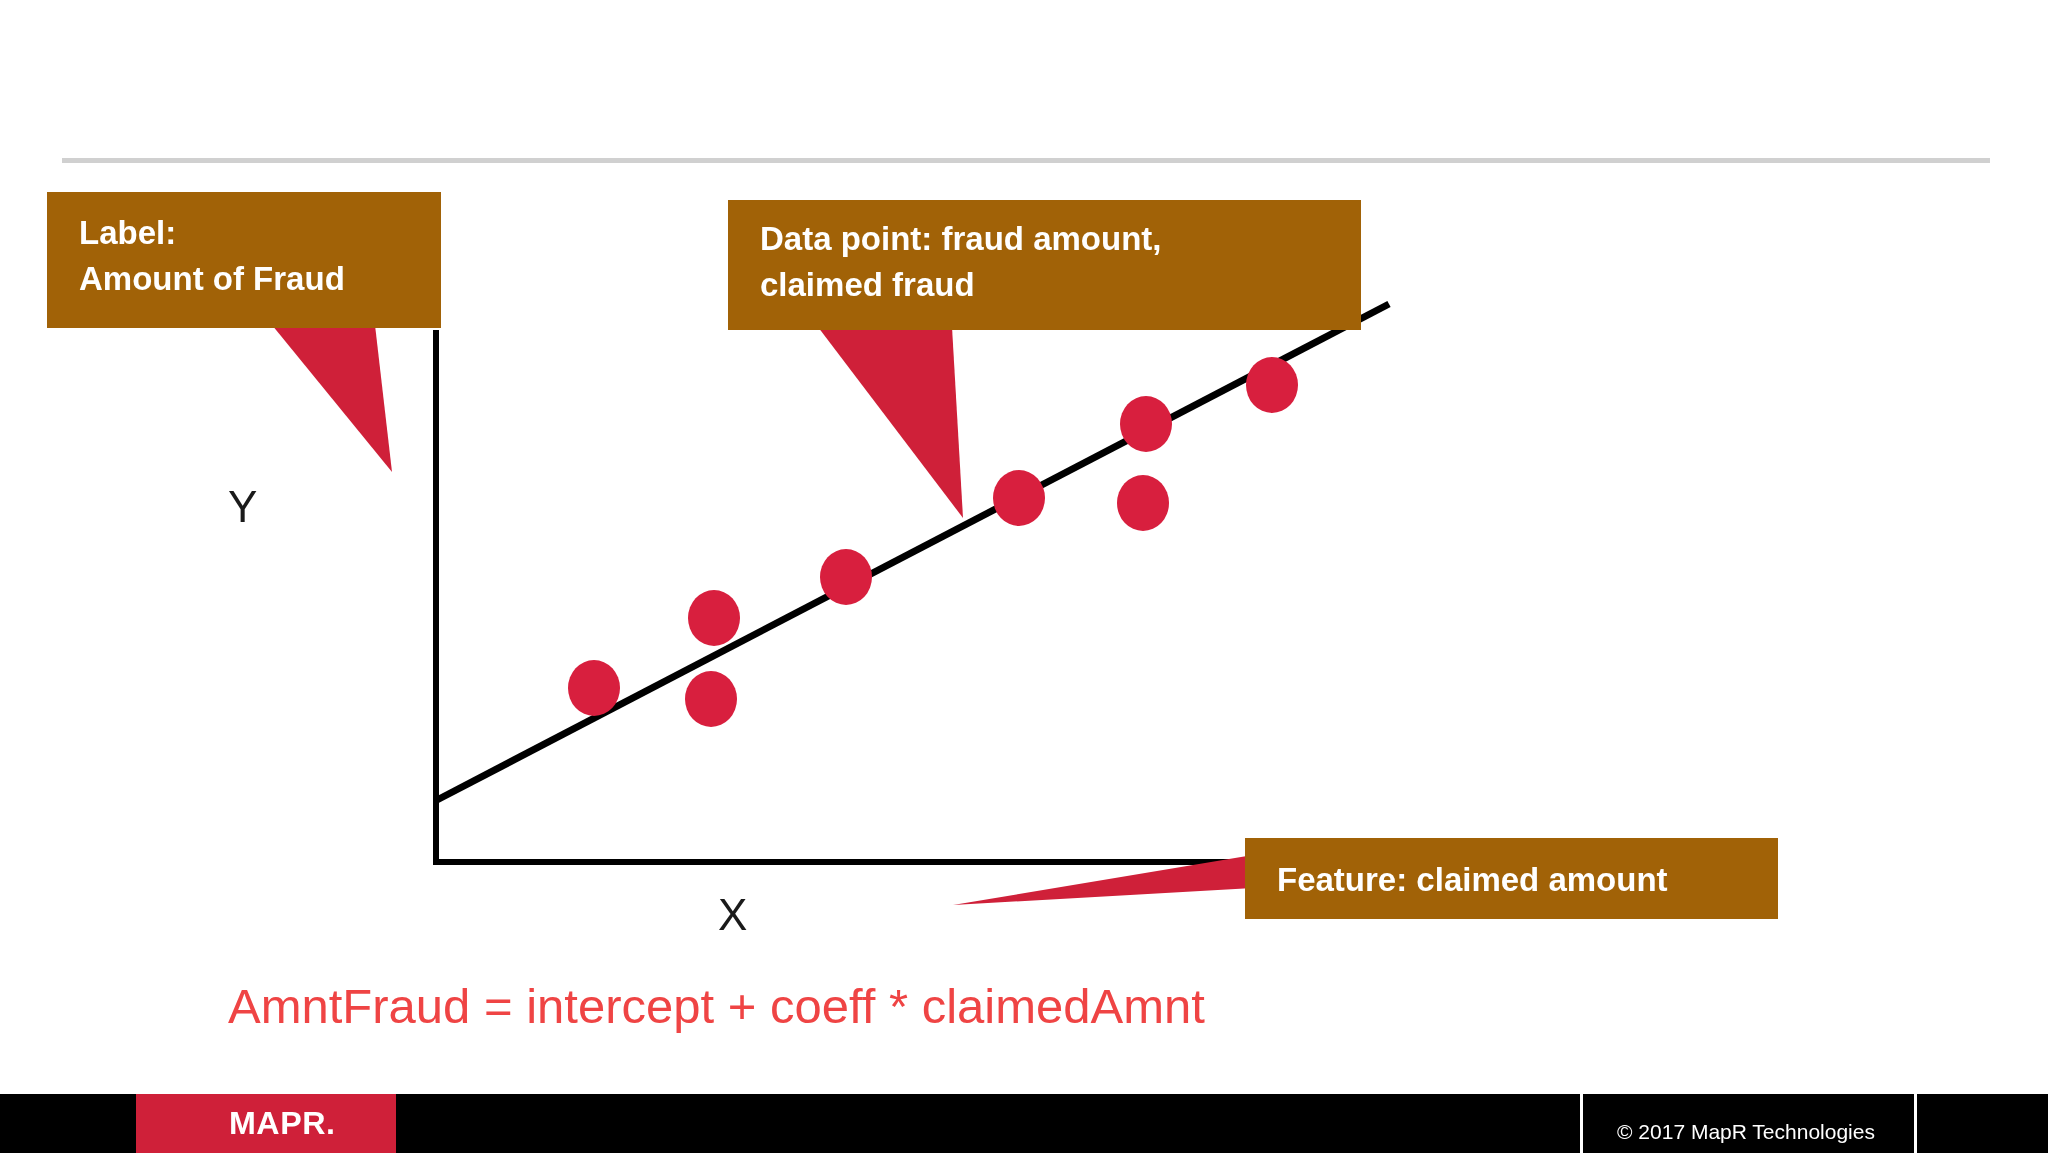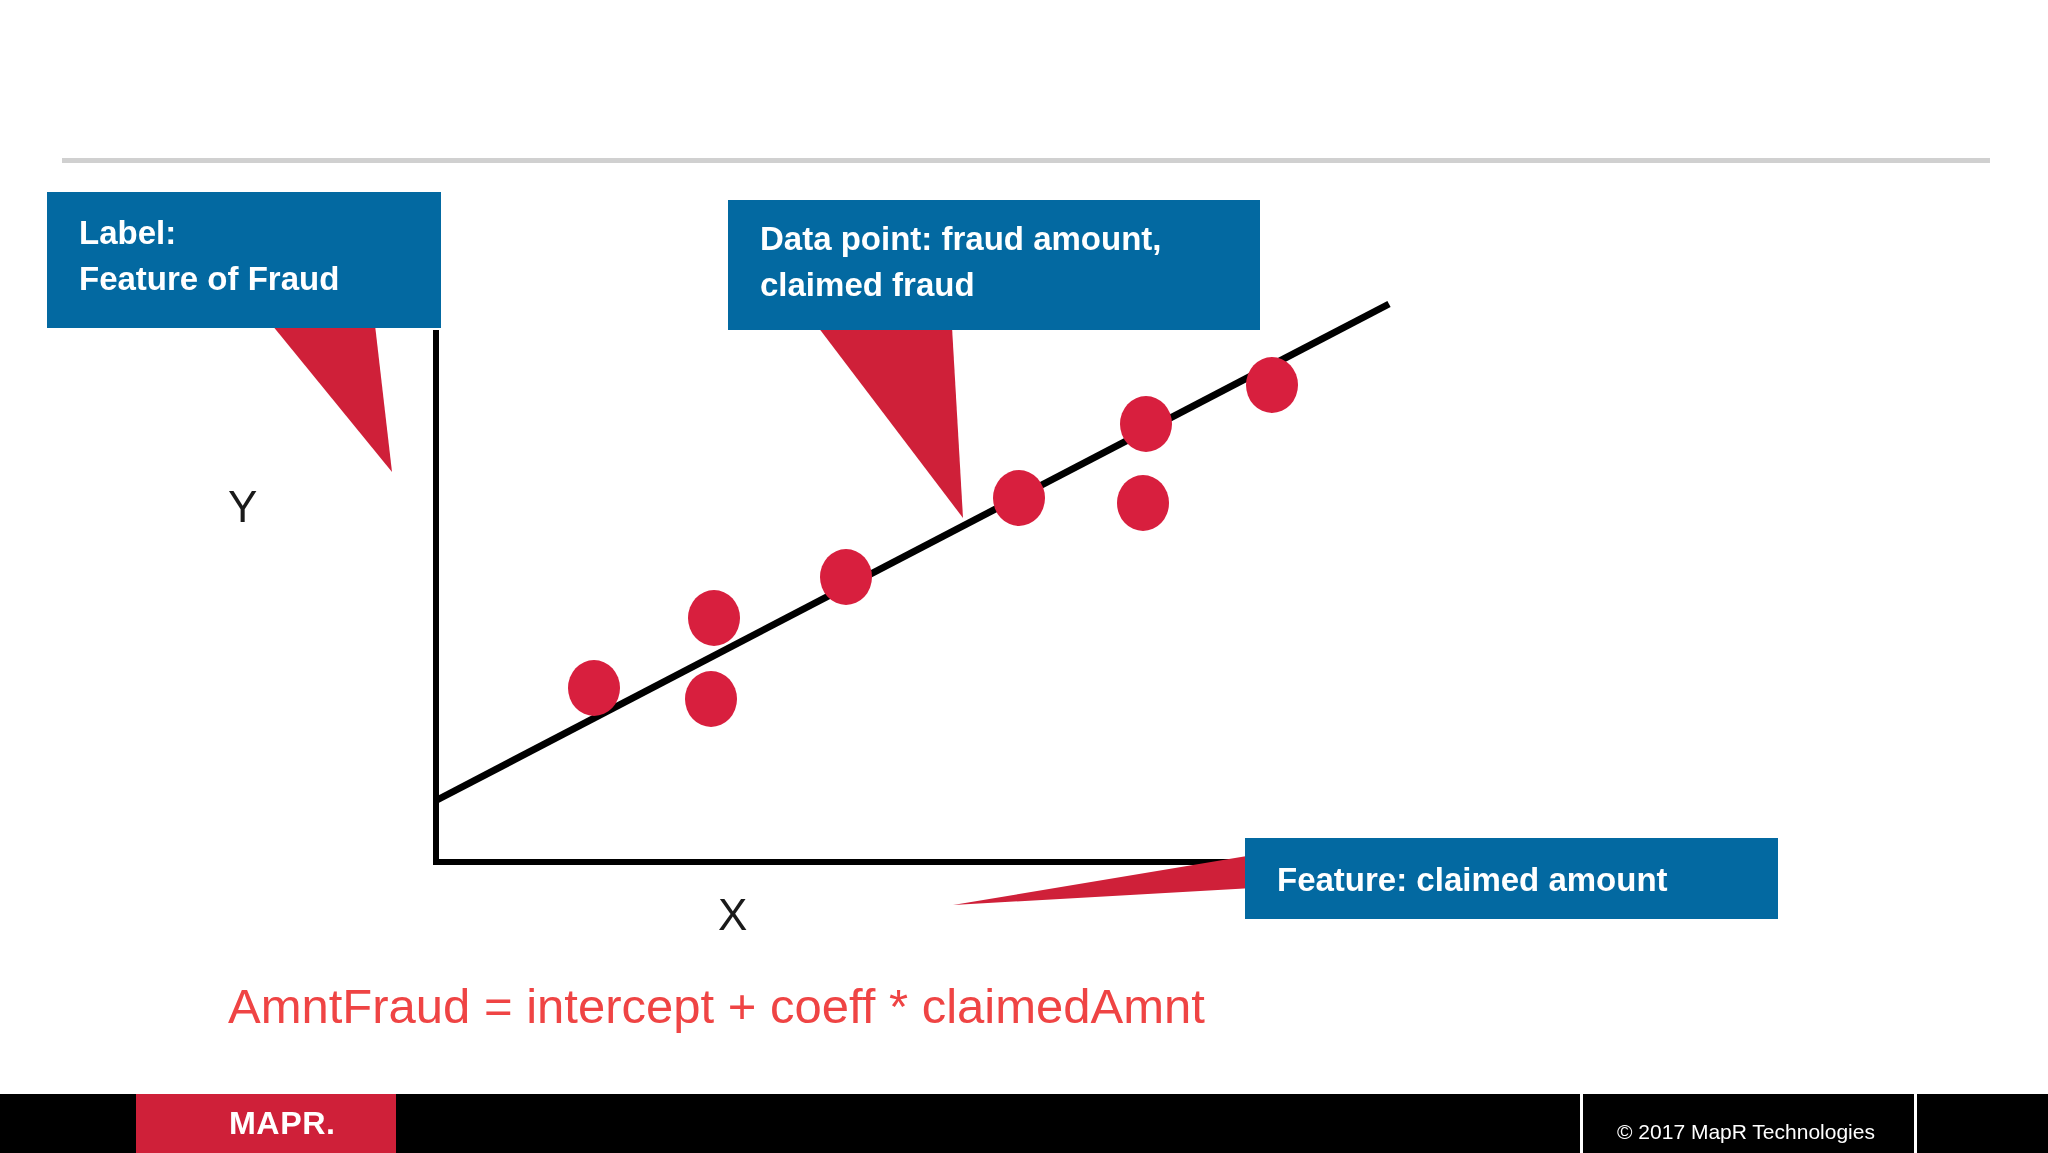--- a/index.html
+++ b/index.html
@@ -60,38 +60,38 @@
     left: 228px;
     top: 978px;
     font-size: 49px;
     color: #ef4444;
     white-space: nowrap;
   }
 
   
   .callout-box {
     position: absolute;
-    background: #0369a1;
+    background: #a16207;
     color: #ffffff;
     font-weight: bold;
     box-sizing: border-box;
   }
   #callout-label {
     left: 47px;
     top: 192px;
     width: 394px;
     height: 136px;
     padding: 18px 0 0 32px;
     font-size: 33px;
     line-height: 46px;
   }
   #callout-datapoint {
     left: 728px;
     top: 200px;
-    width: 532px;
+    width: 633px;
     height: 130px;
     padding: 16px 0 0 32px;
     font-size: 33px;
     line-height: 46px;
   }
   #callout-feature {
     left: 1245px;
     top: 838px;
     width: 533px;
     height: 81px;
@@ -201,21 +201,21 @@
   <div class="axis-label" id="x-axis-label">X</div>
 
   <svg class="tail" viewBox="0 0 2048 1153" width="2048" height="1153" xmlns="http://www.w3.org/2000/svg">
     <polygon points="272,325 392,472 375,325" fill="#cf2039"></polygon>
     <polygon points="818,327 963,518 952,327" fill="#cf2039"></polygon>
     <polygon points="1253,855 953,905 1253,888" fill="#cf2039"></polygon>
   </svg>
 
   <div class="callout-box" id="callout-label">
     <div>Label:</div>
-    <div>Feature of Fraud</div>
+    <div>Amount of Fraud</div>
   </div>
 
   <div class="callout-box" id="callout-datapoint">
     <div>Data point: fraud amount,</div>
     <div>claimed fraud</div>
   </div>
 
   <div class="callout-box" id="callout-feature">
     <div>Feature: claimed amount</div>
   </div>

